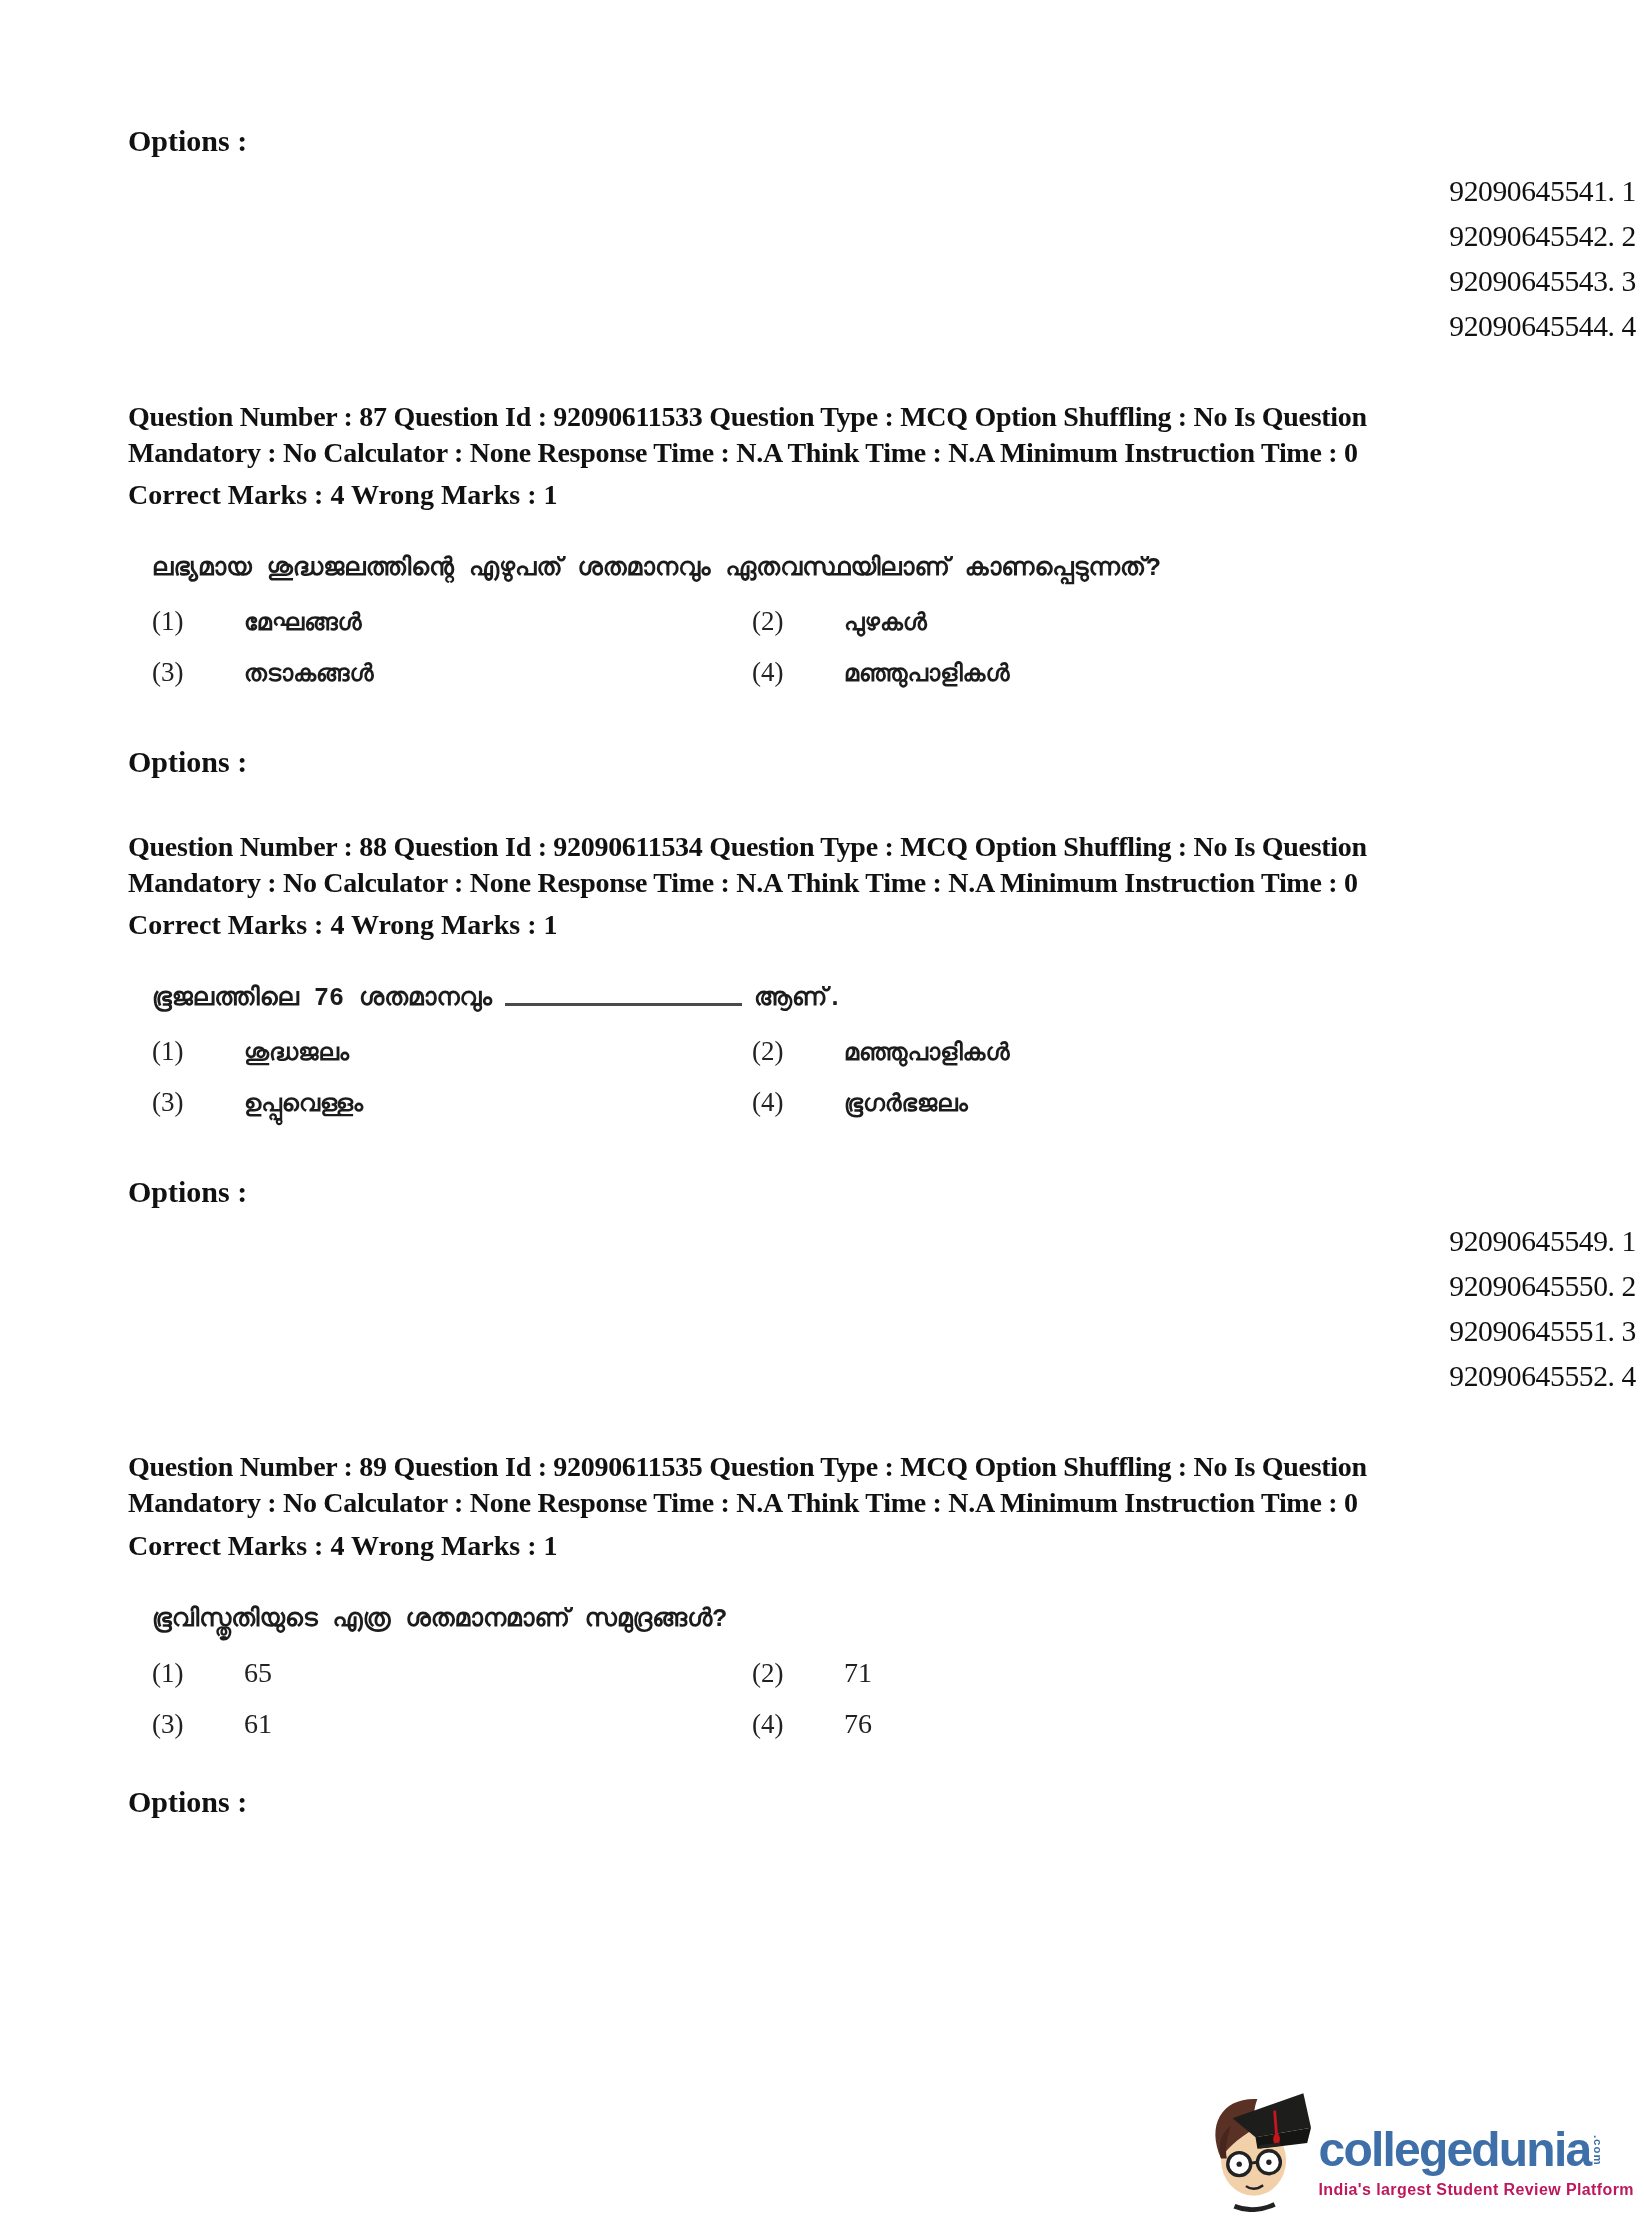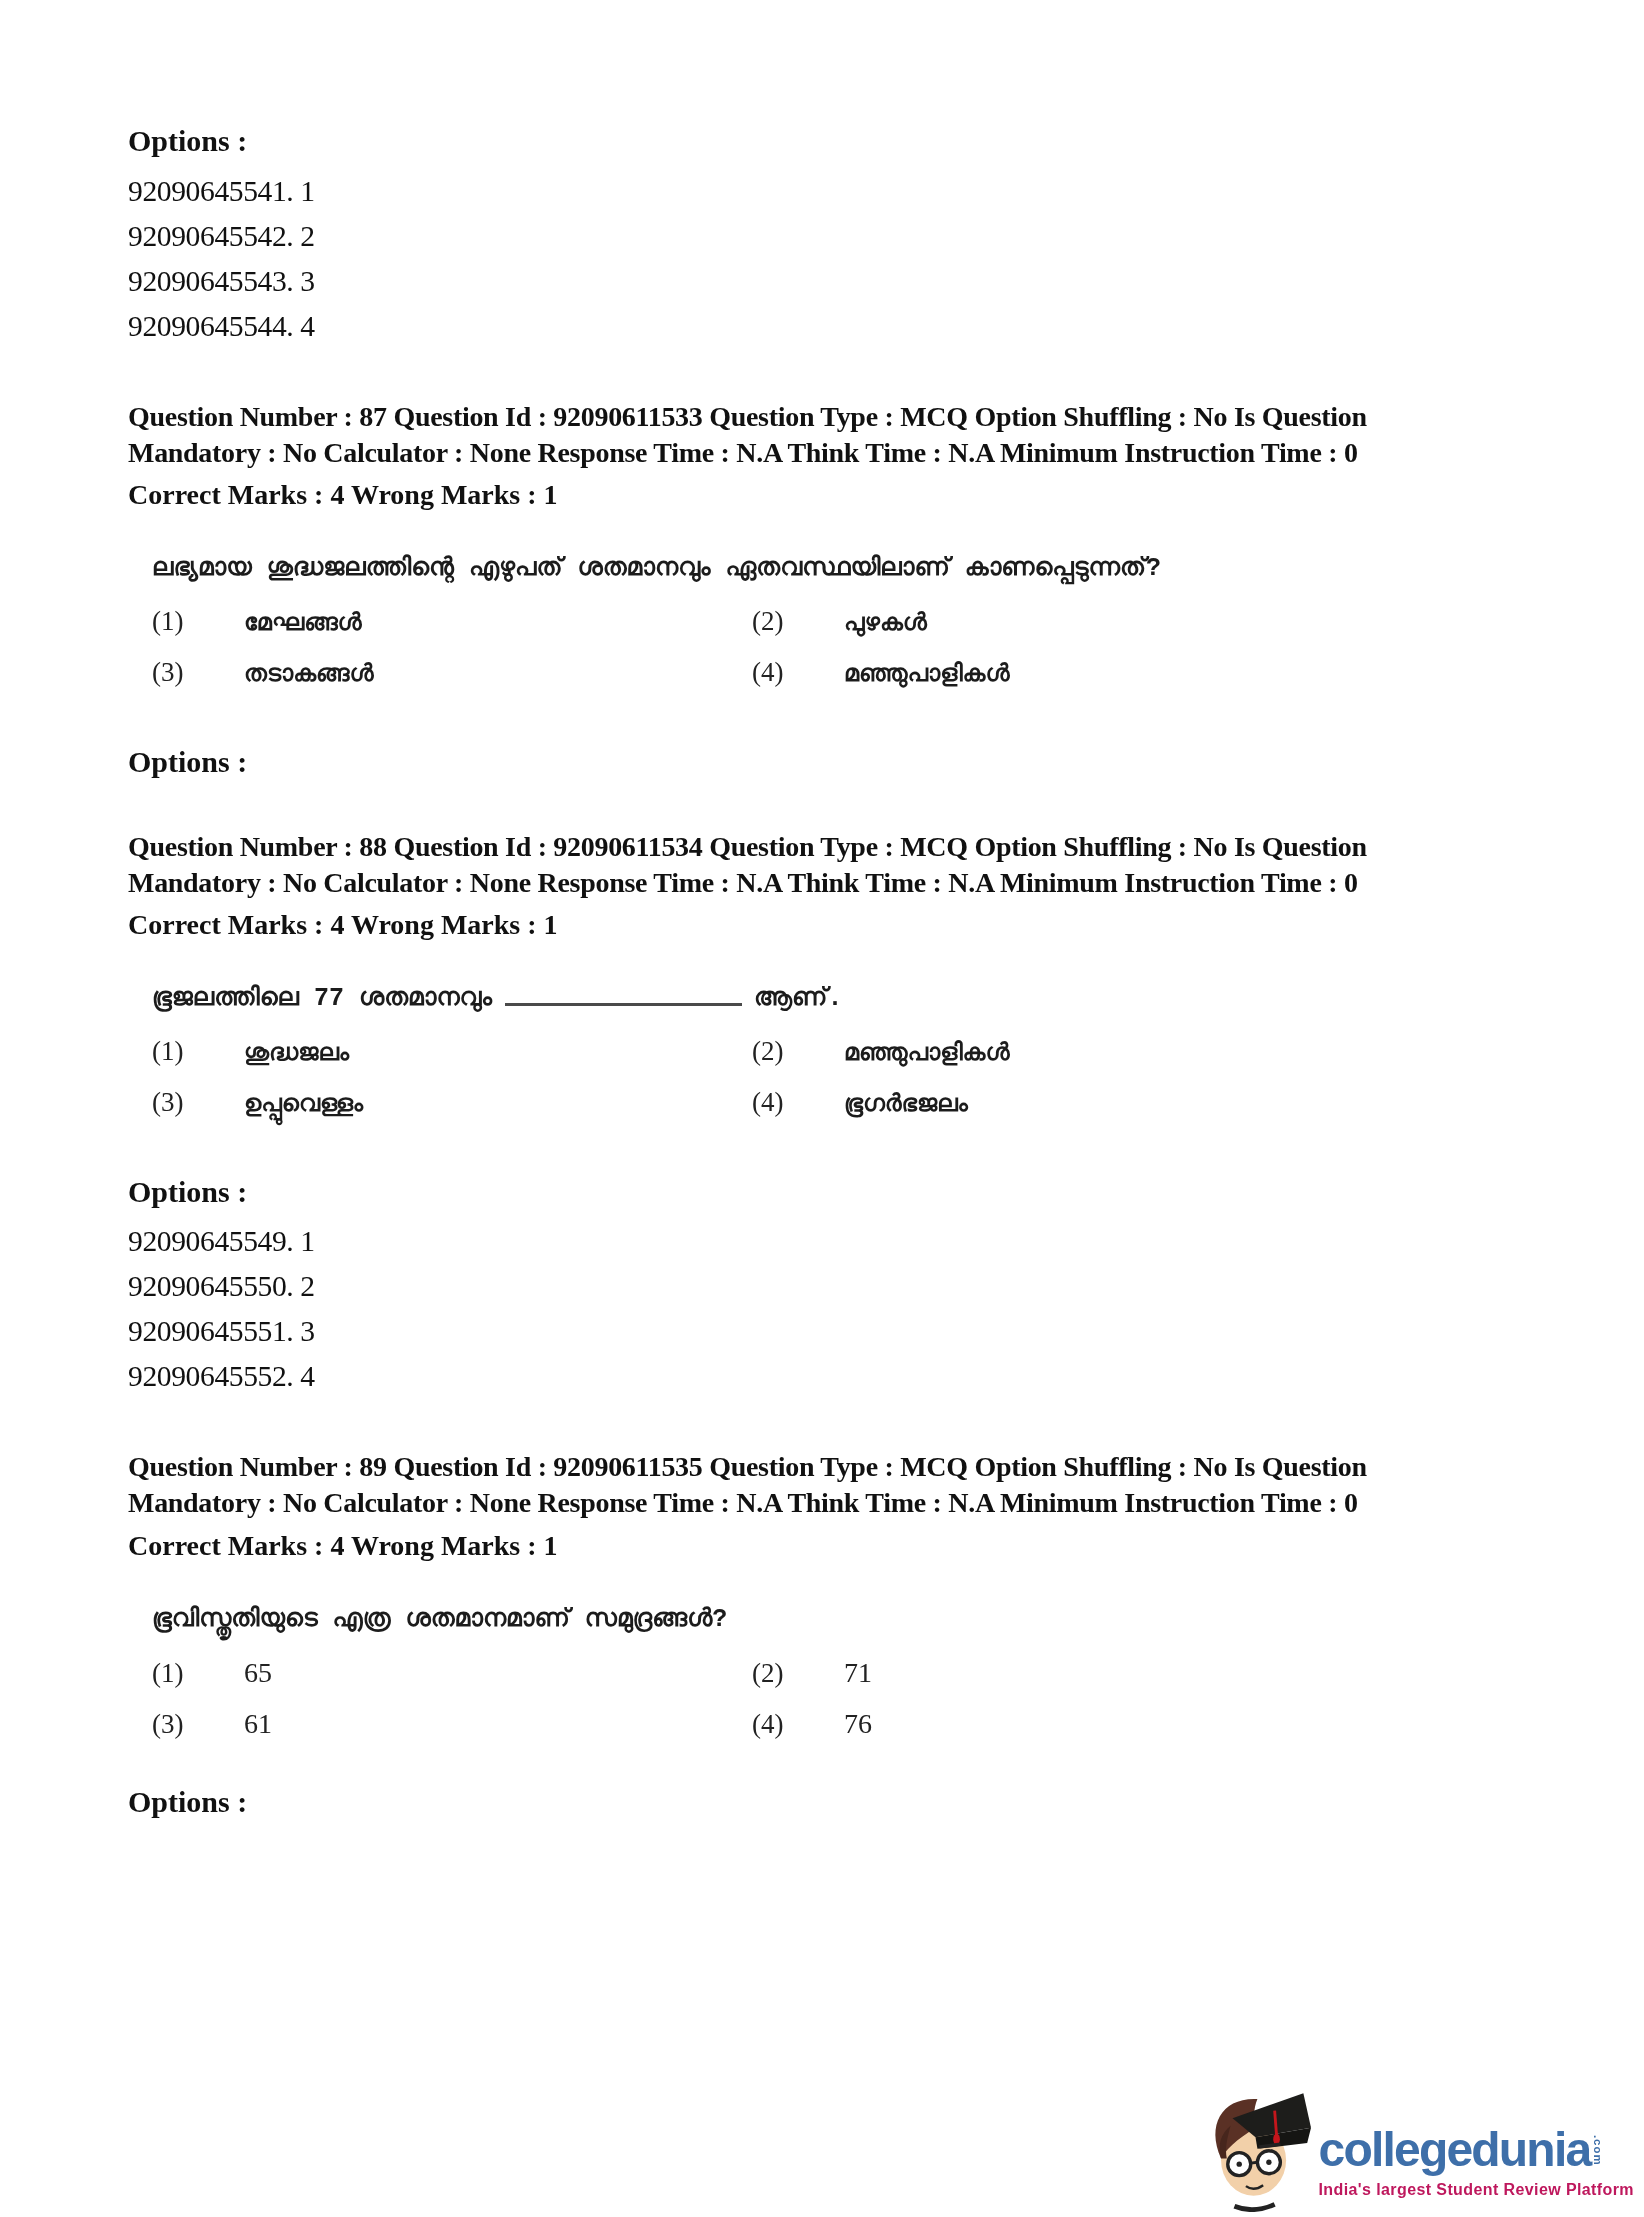--- a/index.html
+++ b/index.html
@@ -19,20 +19,21 @@
   
   .opt-label{
     font-weight:bold;
     font-size:30px;
     margin-bottom:10.7px;
   }
   .opt-ids div{
     font-size:29.6px;
     line-height:45px;
     letter-spacing:-0.4px;
+    text-align:right;
   }
   
   .qmeta{
     font-weight:bold;
     font-size:28px;
     line-height:36px;
     width:1361px;
     margin-top:50px;
     letter-spacing:-0.3px;
   }
@@ -167,21 +168,21 @@
     </div>
     <div class="opt-block">
       <div class="opt-label">Options :</div>
     </div>
   </div>
 
   <div>
     <div class="qmeta">Question Number : 88 Question Id : 92090611534 Question Type : MCQ Option Shuffling : No Is Question Mandatory : No Calculator : None Response Time : N.A Think Time : N.A Minimum Instruction Time : 0</div>
     <div class="qmarks">Correct Marks : 4 Wrong Marks : 1</div>
     <div class="qtext">
-      <span>ഭൂജലത്തിലെ 77 ശതമാനവും</span><span class="blank-line"></span><span>ആണ്.</span>
+      <span>ഭൂജലത്തിലെ 76 ശതമാനവും</span><span class="blank-line"></span><span>ആണ്.</span>
     </div>
     <div class="choices">
       <div class="choice-row">
         <div class="choice-cell first">
           <span class="choice-num">(1)</span>
           <span class="choice-text">ശുദ്ധജലം</span>
         </div>
         <div class="choice-cell">
           <span class="choice-num">(2)</span>
           <span class="choice-text">മഞ്ഞുപാളികൾ</span>

